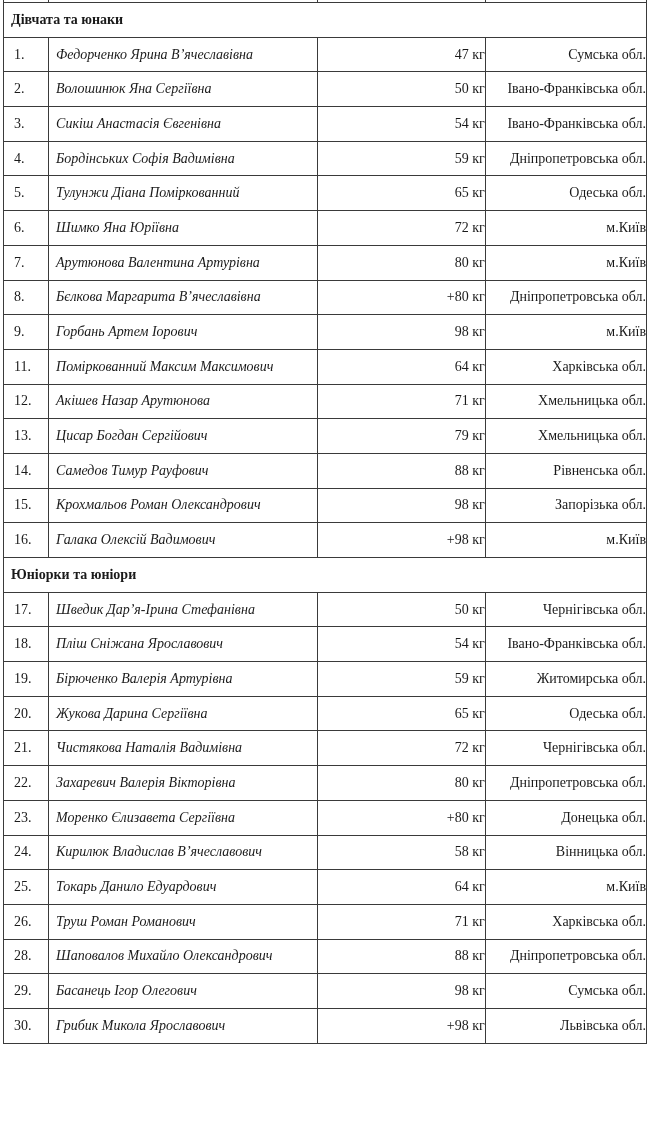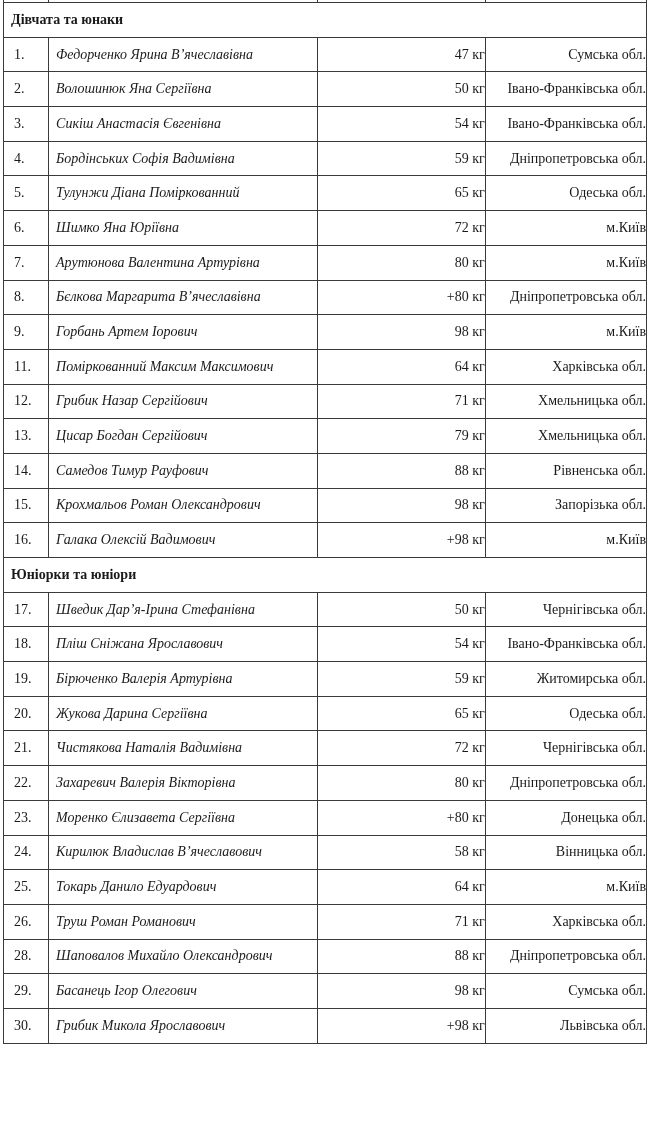--- a/index.html
+++ b/index.html
@@ -133,21 +133,21 @@
         <td class="region">м.Київ</td>
       </tr>
       <tr>
         <td class="num">11.</td>
         <td class="name">Поміркованний Максим Максимович</td>
         <td class="weight">64 кг</td>
         <td class="region">Харківська обл.</td>
       </tr>
       <tr>
         <td class="num">12.</td>
-        <td class="name">Грибик Назар Сергійович</td>
+        <td class="name">Акішев Назар Арутюнова</td>
         <td class="weight">71 кг</td>
         <td class="region">Хмельницька обл.</td>
       </tr>
       <tr>
         <td class="num">13.</td>
         <td class="name">Цисар Богдан Сергійович</td>
         <td class="weight">79 кг</td>
         <td class="region">Хмельницька обл.</td>
       </tr>
       <tr>

